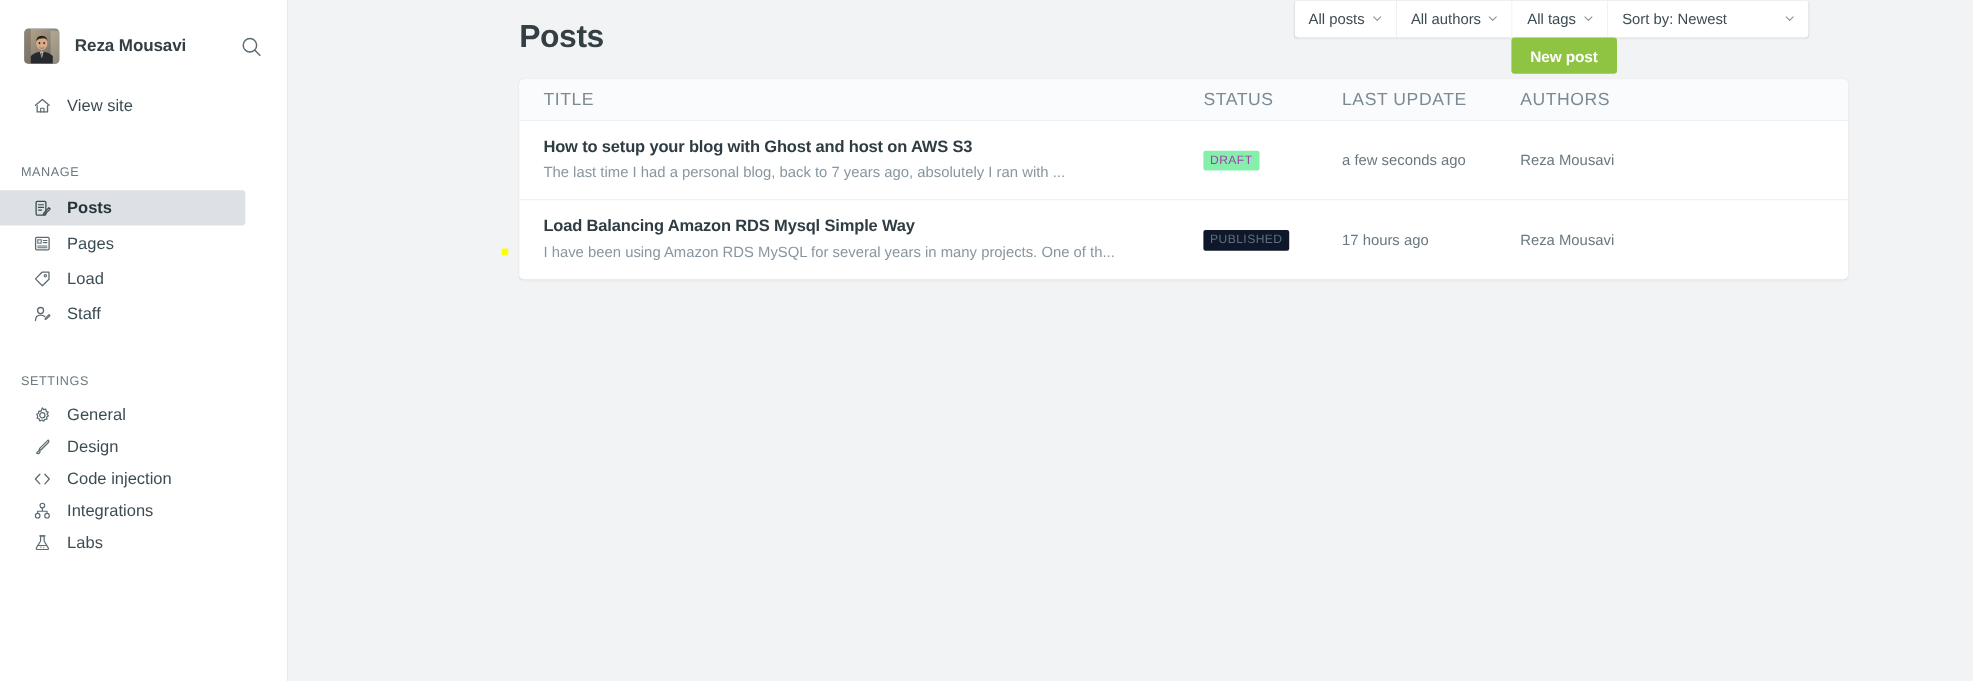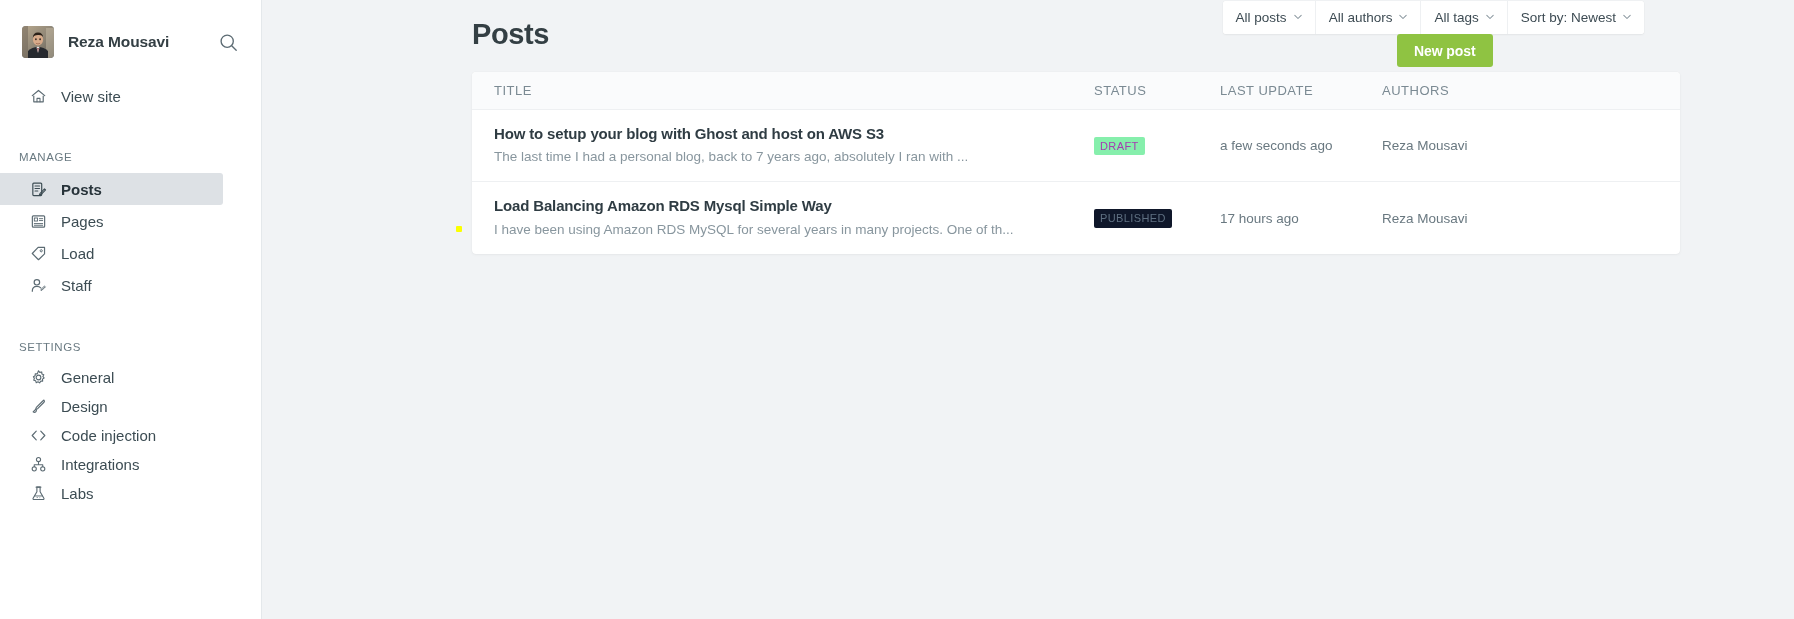--- a/index.html
+++ b/index.html
@@ -166,21 +166,21 @@
     display: flex;
     align-items: center;
     padding: 0 13px;
     font-size: 13.5px;
     color: #3d4b53;
     cursor: pointer;
     white-space: nowrap;
     border-right: 1px solid #eef0f2;
     background: #fff;
   }
-  .filter-btn:last-child { border-right: none; }
+  .filter-btn:last-child { border-right: none; gap: 46px; }
   .caret {
     margin-left: 7px;
     width: 8px;
     height: 8px;
     position: relative;
     display: inline-block;
   }
   .caret svg { display: block; }
 
   .new-post-btn {
@@ -215,21 +215,21 @@
 
   .table-head {
     display: flex;
     align-items: center;
     height: 38px;
     background: #fafbfc;
     border-bottom: 1px solid #eef0f2;
     padding: 0 22px;
   }
   .th {
-    font-size: 13px;
+    font-size: 16px;
     letter-spacing: 0.5px;
     color: #7b8a93;
     text-transform: uppercase;
   }
 
   .col-title  { flex: 0 0 600px; }
   .col-status { flex: 0 0 126px; }
   .col-update { flex: 0 0 162px; }
   .col-author { flex: 1 1 auto; }
 

